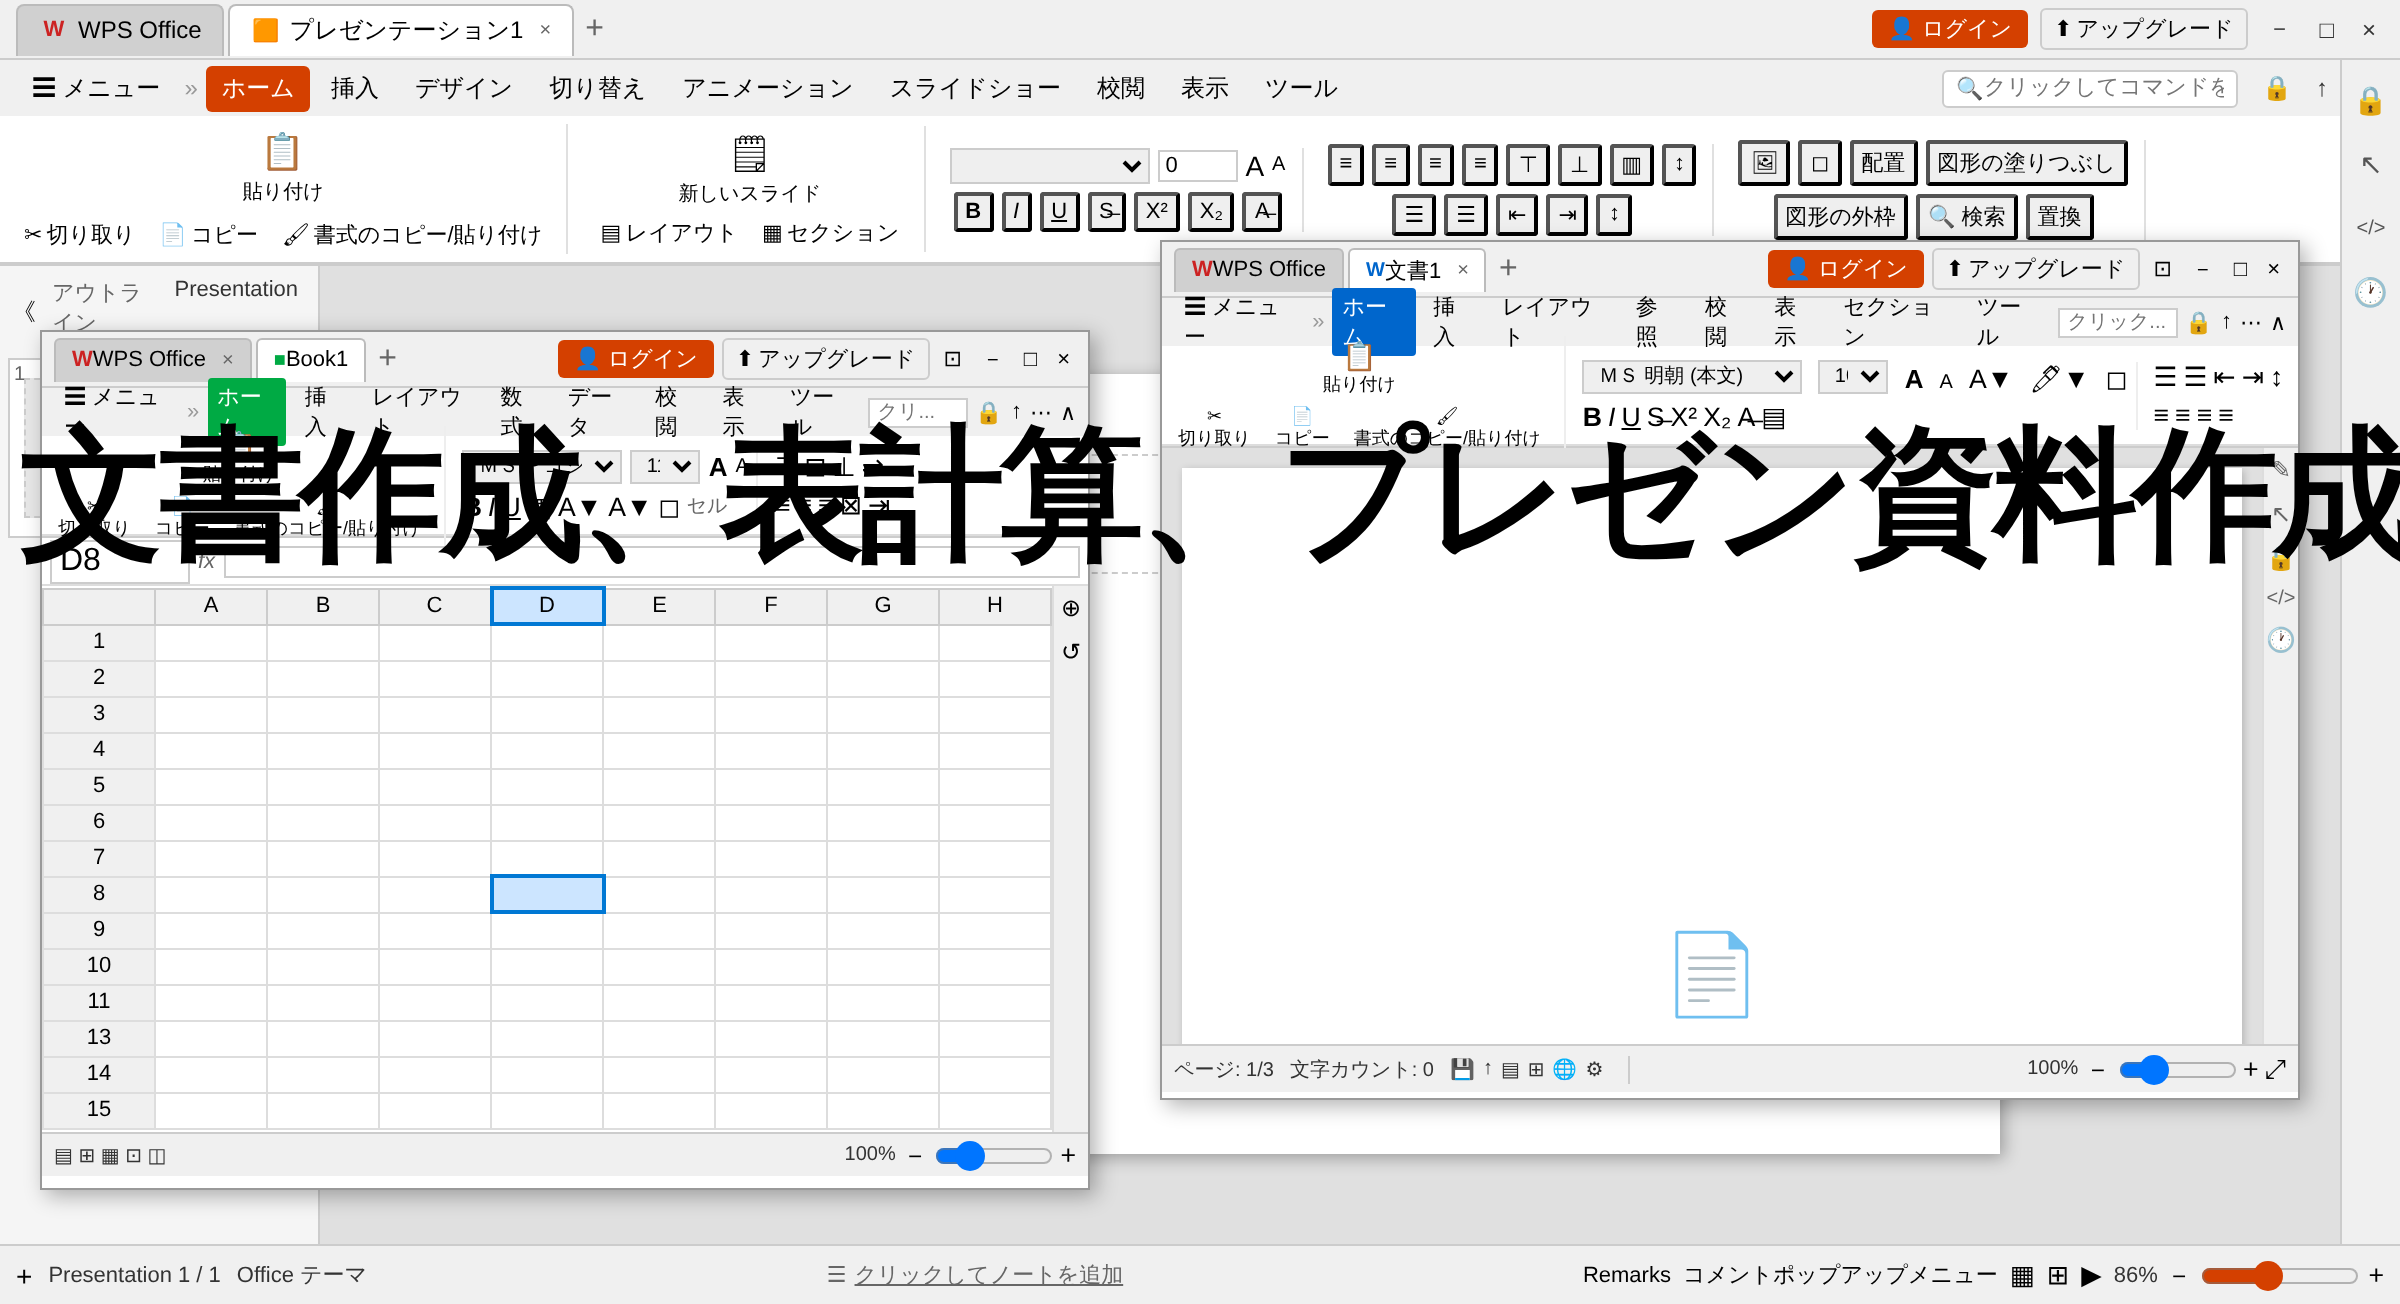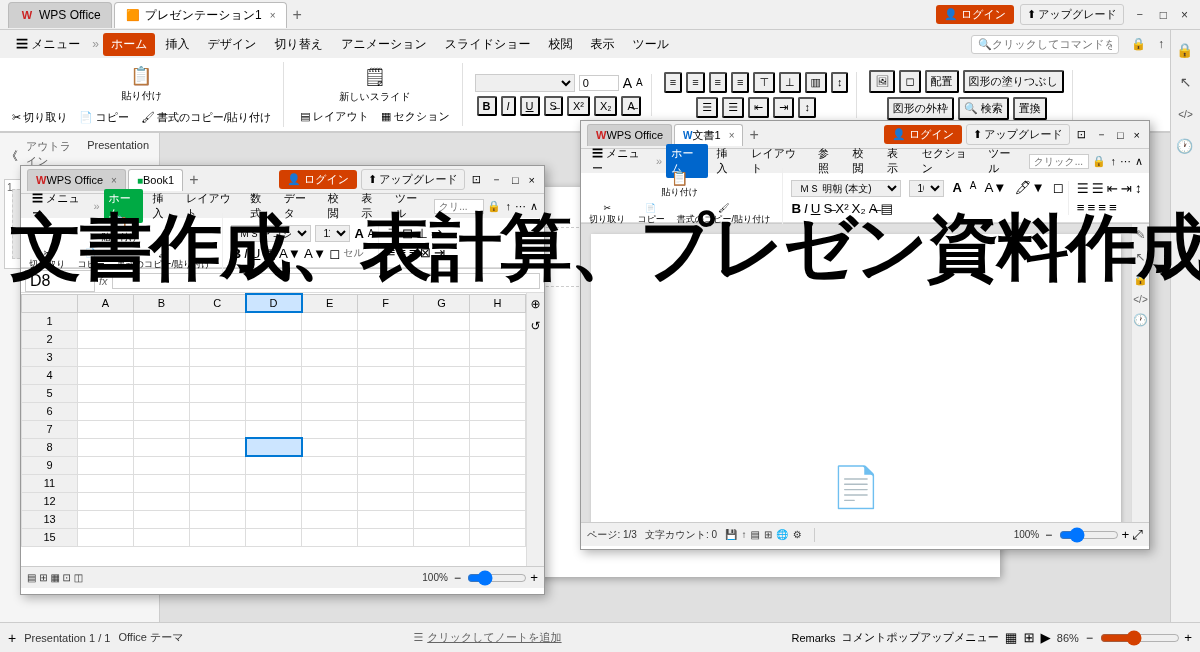--- a/index.html
+++ b/index.html
@@ -559,43 +559,54 @@
               <td></td>
               <td></td>
               <td></td>
               <td></td>
               <td></td>
               <td></td>
               <td></td>
               <td></td>
             </tr>
             <tr>
+              <td class="col-header">10</td>
+              <td></td>
+              <td></td>
+              <td></td>
+              <td></td>
+              <td></td>
+              <td></td>
+              <td></td>
+              <td></td>
+            </tr>
+            <tr>
               <td class="col-header">11</td>
               <td></td>
               <td></td>
               <td></td>
               <td></td>
               <td></td>
               <td></td>
               <td></td>
               <td></td>
             </tr>
             <tr>
-              <td class="col-header">12</td>
-              <td></td>
-              <td></td>
-              <td></td>
-              <td></td>
-              <td></td>
-              <td></td>
-              <td></td>
-              <td></td>
-            </tr>
-            <tr>
               <td class="col-header">13</td>
+              <td></td>
+              <td></td>
+              <td></td>
+              <td></td>
+              <td></td>
+              <td></td>
+              <td></td>
+              <td></td>
+            </tr>
+            <tr>
+              <td class="col-header">14</td>
               <td></td>
               <td></td>
               <td></td>
               <td></td>
               <td></td>
               <td></td>
               <td></td>
               <td></td>
             </tr>
             <tr>
@@ -691,21 +702,21 @@
           <span>貼り付け</span>
         </div>
         <div style="display:flex;gap:4px;font-size:10px;">
           <span class="excel-btn">✂ <span>切り取り</span></span>
           <span class="excel-btn">📄 <span>コピー</span></span>
           <span class="excel-btn">🖌 <span>書式のコピー/貼り付け</span></span>
         </div>
       </div>
 
       <div style="display:flex;flex-direction:column;gap:4px;">
-        <div style="display:flex;align-items:flex-start;gap:8px;">
+        <div style="display:flex;align-items:flex-end;gap:8px;">
           <select class="font-select" style="width:110px;">
             
           <option value="ＭＳ 明朝 (本文)">ＭＳ 明朝 (本文)</option></select>
           <select class="font-size-select">
             
           <option value="10.5">10.5</option></select>
           <button style="border:none;background:none;cursor:pointer;font-weight:bold;font-size:13px;">A</button>
           <button style="border:none;background:none;cursor:pointer;font-size:10px;">A</button>
           <button style="border:none;background:none;cursor:pointer;">A▼</button>
           <button style="border:none;background:none;cursor:pointer;">🖊▼</button>

